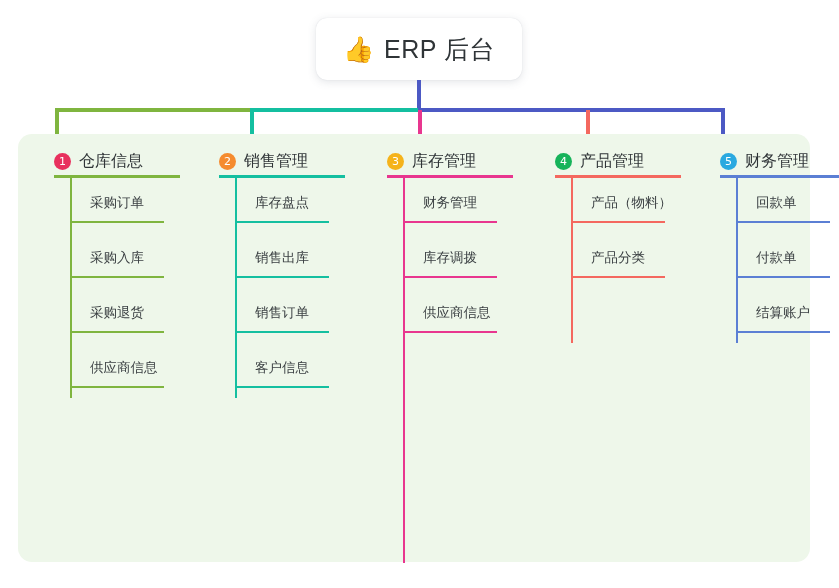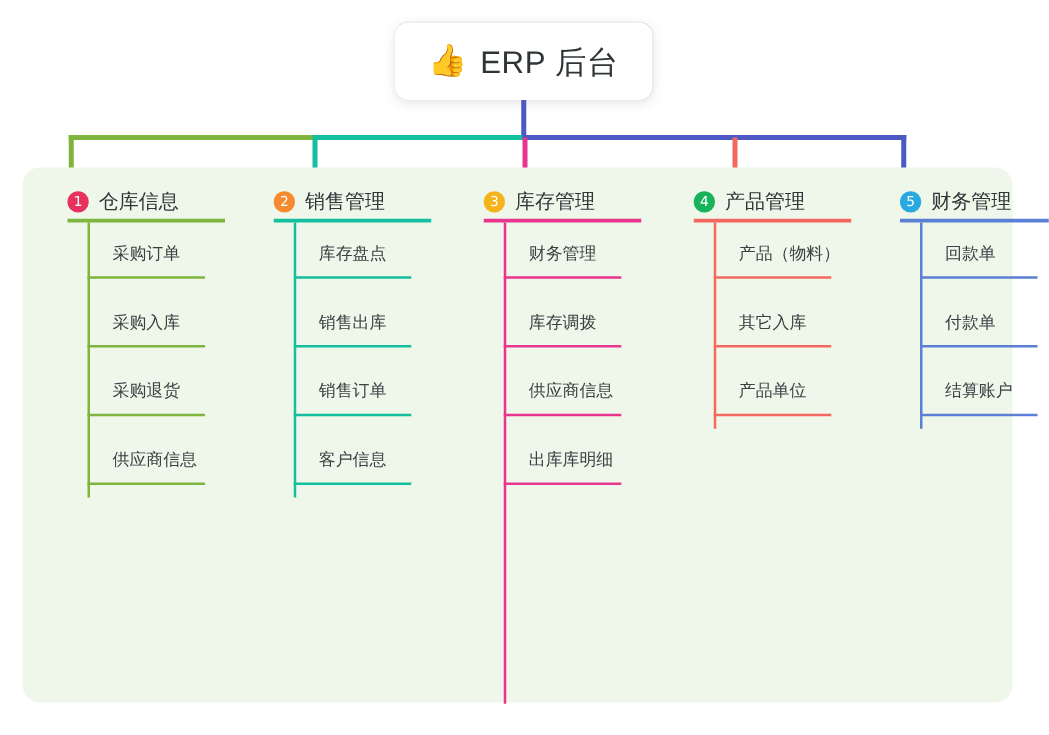--- a/index.html
+++ b/index.html
@@ -173,45 +173,37 @@
             <div class="item-rule" style="background: rgb(232, 54, 143);"></div>
           </div>
           <div class="item">
             <span class="item-label">库存调拨</span>
             <div class="item-rule" style="background: rgb(232, 54, 143);"></div>
           </div>
           <div class="item">
             <span class="item-label">供应商信息</span>
             <div class="item-rule" style="background: rgb(232, 54, 143);"></div>
           </div>
-          <div class="item">
-            <span class="item-label">出库库明细</span>
-            <div class="item-rule" style="background: rgb(232, 54, 143);"></div>
-          </div>
         </div>
     </div>
 
     <div class="col col-4">
       <div class="col-head">
         <span class="badge" style="background: rgb(22, 179, 90);">4</span>
         <span class="col-title">产品管理</span>
       </div>
       <div class="head-rule" style="background: rgb(244, 104, 95);"></div>
       <div class="spine" style="background: rgb(244, 104, 95); height: 165px;"></div>
       <div class="items">
           <div class="item">
             <span class="item-label">产品（物料）</span>
             <div class="item-rule" style="background: rgb(244, 104, 95);"></div>
           </div>
           <div class="item">
-            <span class="item-label">其它入库</span>
-            <div class="item-rule" style="background: rgb(244, 104, 95);"></div>
-          </div>
-          <div class="item">
-            <span class="item-label">产品单位</span>
+            <span class="item-label">产品分类</span>
             <div class="item-rule" style="background: rgb(244, 104, 95);"></div>
           </div>
         </div>
     </div>
 
     <div class="col col-5">
       <div class="col-head">
         <span class="badge" style="background: rgb(42, 169, 224);">5</span>
         <span class="col-title">财务管理</span>
       </div>

